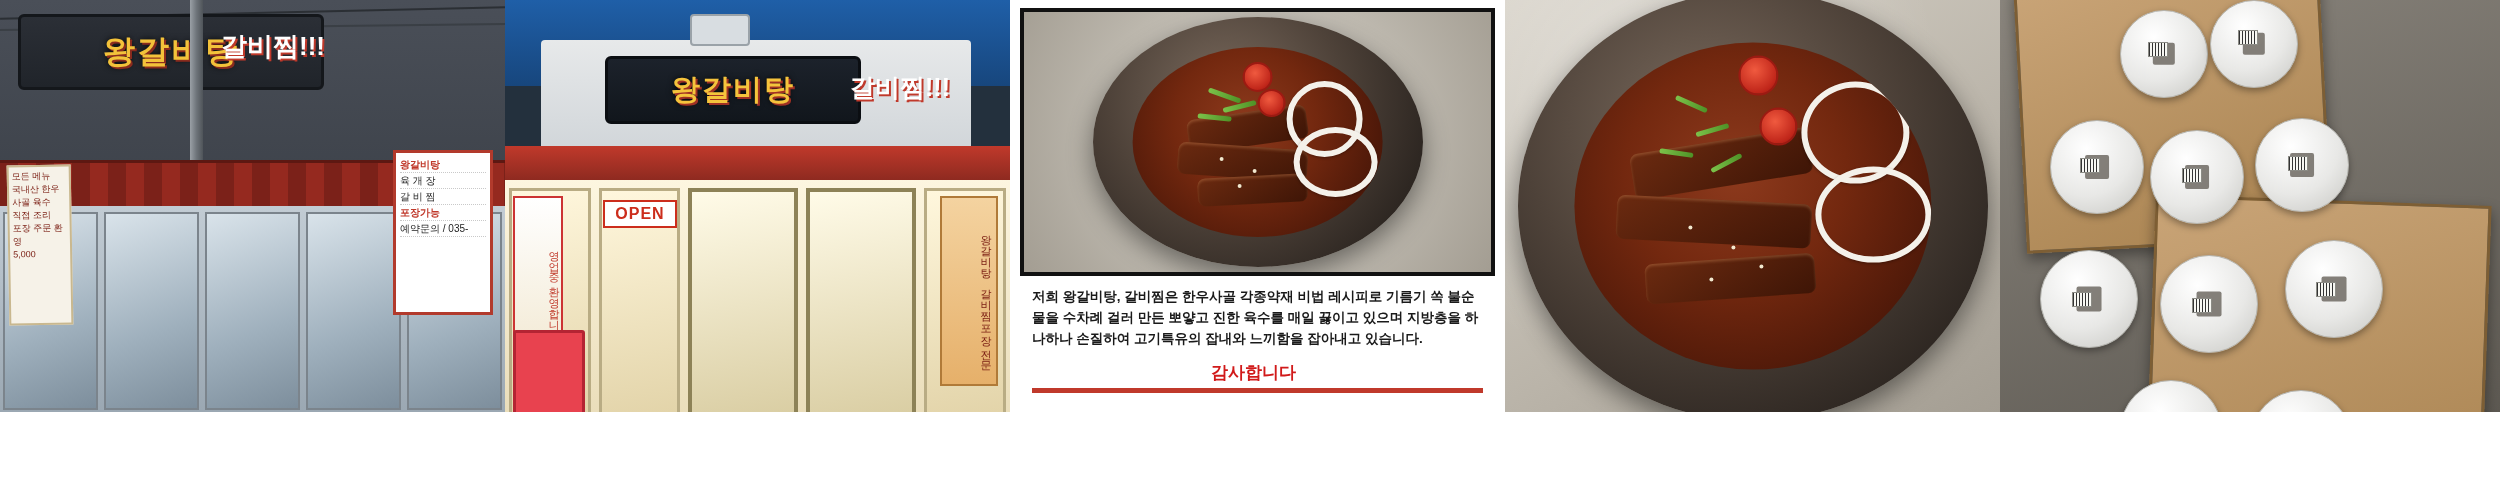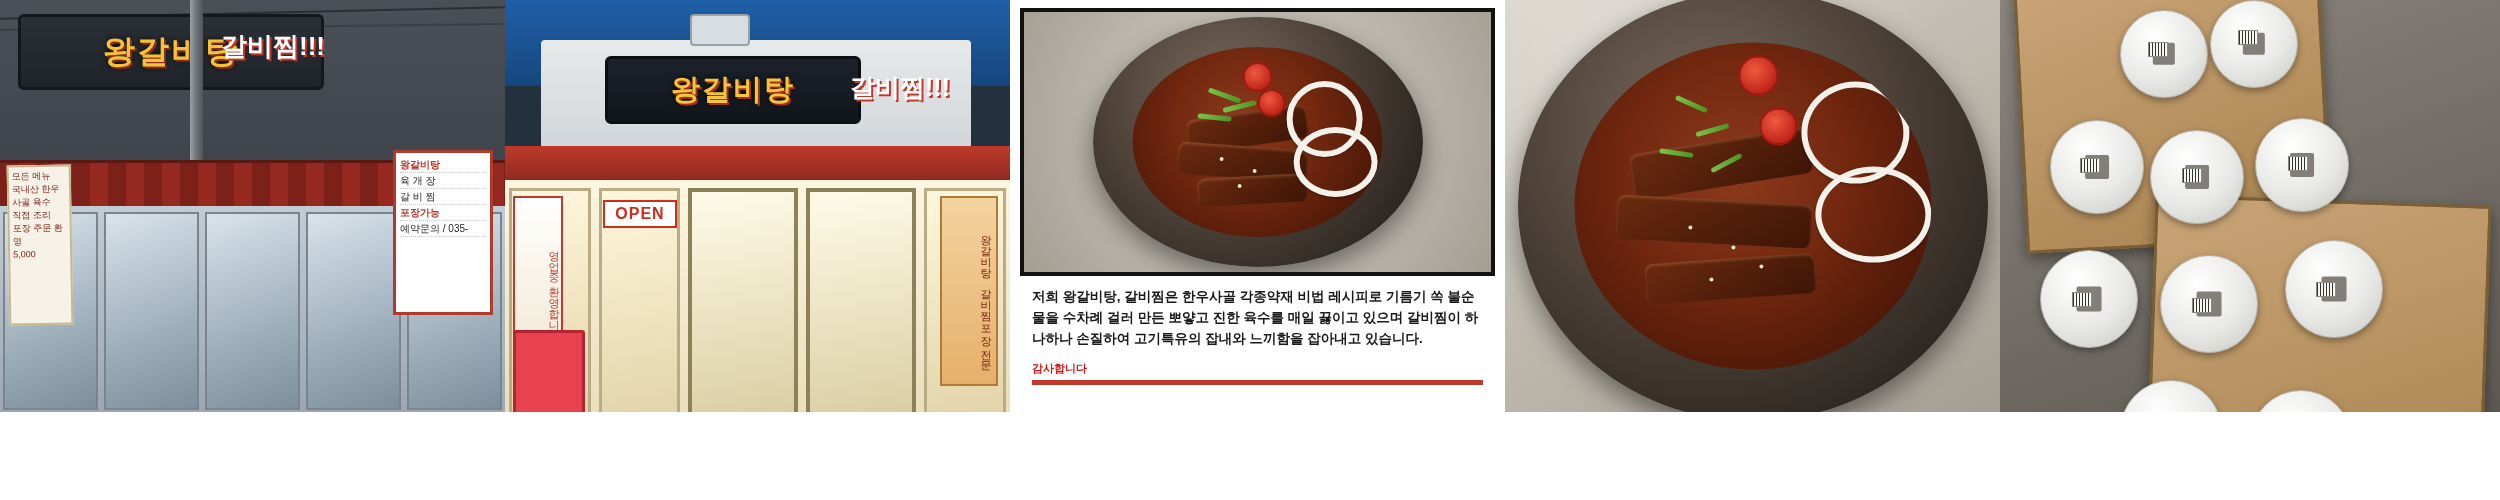--- a/index.html
+++ b/index.html
@@ -186,21 +186,21 @@
     width: 100%; height: 268px; border: 4px solid #111; box-sizing: border-box;
     background: radial-gradient(circle at 50% 45%, #d8d4cd 0%, #bdb8ae 55%, #a39d92 100%);
     position: relative; overflow: hidden;
   }
   .p3 .txtbody { padding: 10px 12px 0 12px; }
   .p3 .para {
     font-size: 13.5px; line-height: 21px; color: #1a1a1a; margin: 0 0 12px 0;
     font-weight: bold;
   }
   .p3 .thanks {
-    color: #d11a1a; font-size: 11px; font-weight: bold; text-align: left;
+    color: #d11a1a; font-size: 17px; font-weight: bold; text-align: center;
     padding-right: 8px;
   }
   .p3 .redrule { height: 5px; background: #c0392b; margin-top: 4px; }
 
   
   .bowl-wrap { position: absolute; inset: 0; }
   .bowl {
     position: absolute; left: 50%; top: 50%; transform: translate(-50%,-50%);
     border-radius: 50%;
     background: radial-gradient(circle at 40% 32%, #7a6a5d 0%, #4e4239 45%, #2e2722 78%, #1d1815 100%);
@@ -377,21 +377,21 @@
             <div class="scallion" style="left:26%;top:36%;transform:rotate(6deg);"></div>
             <div class="sesame" style="left:35%;top:58%;"></div>
             <div class="sesame" style="left:48%;top:64%;"></div>
             <div class="sesame" style="left:42%;top:72%;"></div>
           </div>
         </div>
       </div>
     </div>
 
     <div class="txtbody">
-      <p class="para">저희 왕갈비탕, 갈비찜은 한우사골 각종약재 비법 레시피로 기름기 쏙 불순물을 수차례 걸러 만든 뽀얗고 진한 육수를 매일 끓이고 있으며 갈비찜이 하나하나 손질하여 고기특유의 잡내와 느끼함을 잡아내고 있습니다.</p>
+      <p class="para">저희 왕갈비탕, 갈비찜은 한우사골 각종약재 비법 레시피로 기름기 쏙 불순물을 수차례 걸러 만든 뽀얗고 진한 육수를 매일 끓이고 있으며 지방층을 하나하나 손질하여 고기특유의 잡내와 느끼함을 잡아내고 있습니다.</p>
       <div class="thanks">감사합니다</div>
       <div class="redrule"></div>
     </div>
   </div>
 
   <div class="panel p4">
     <div class="tablebg"></div>
     <div class="bowl-wrap">
       <div class="bowl" style="width:470px;height:430px;">
         <div class="inner">

